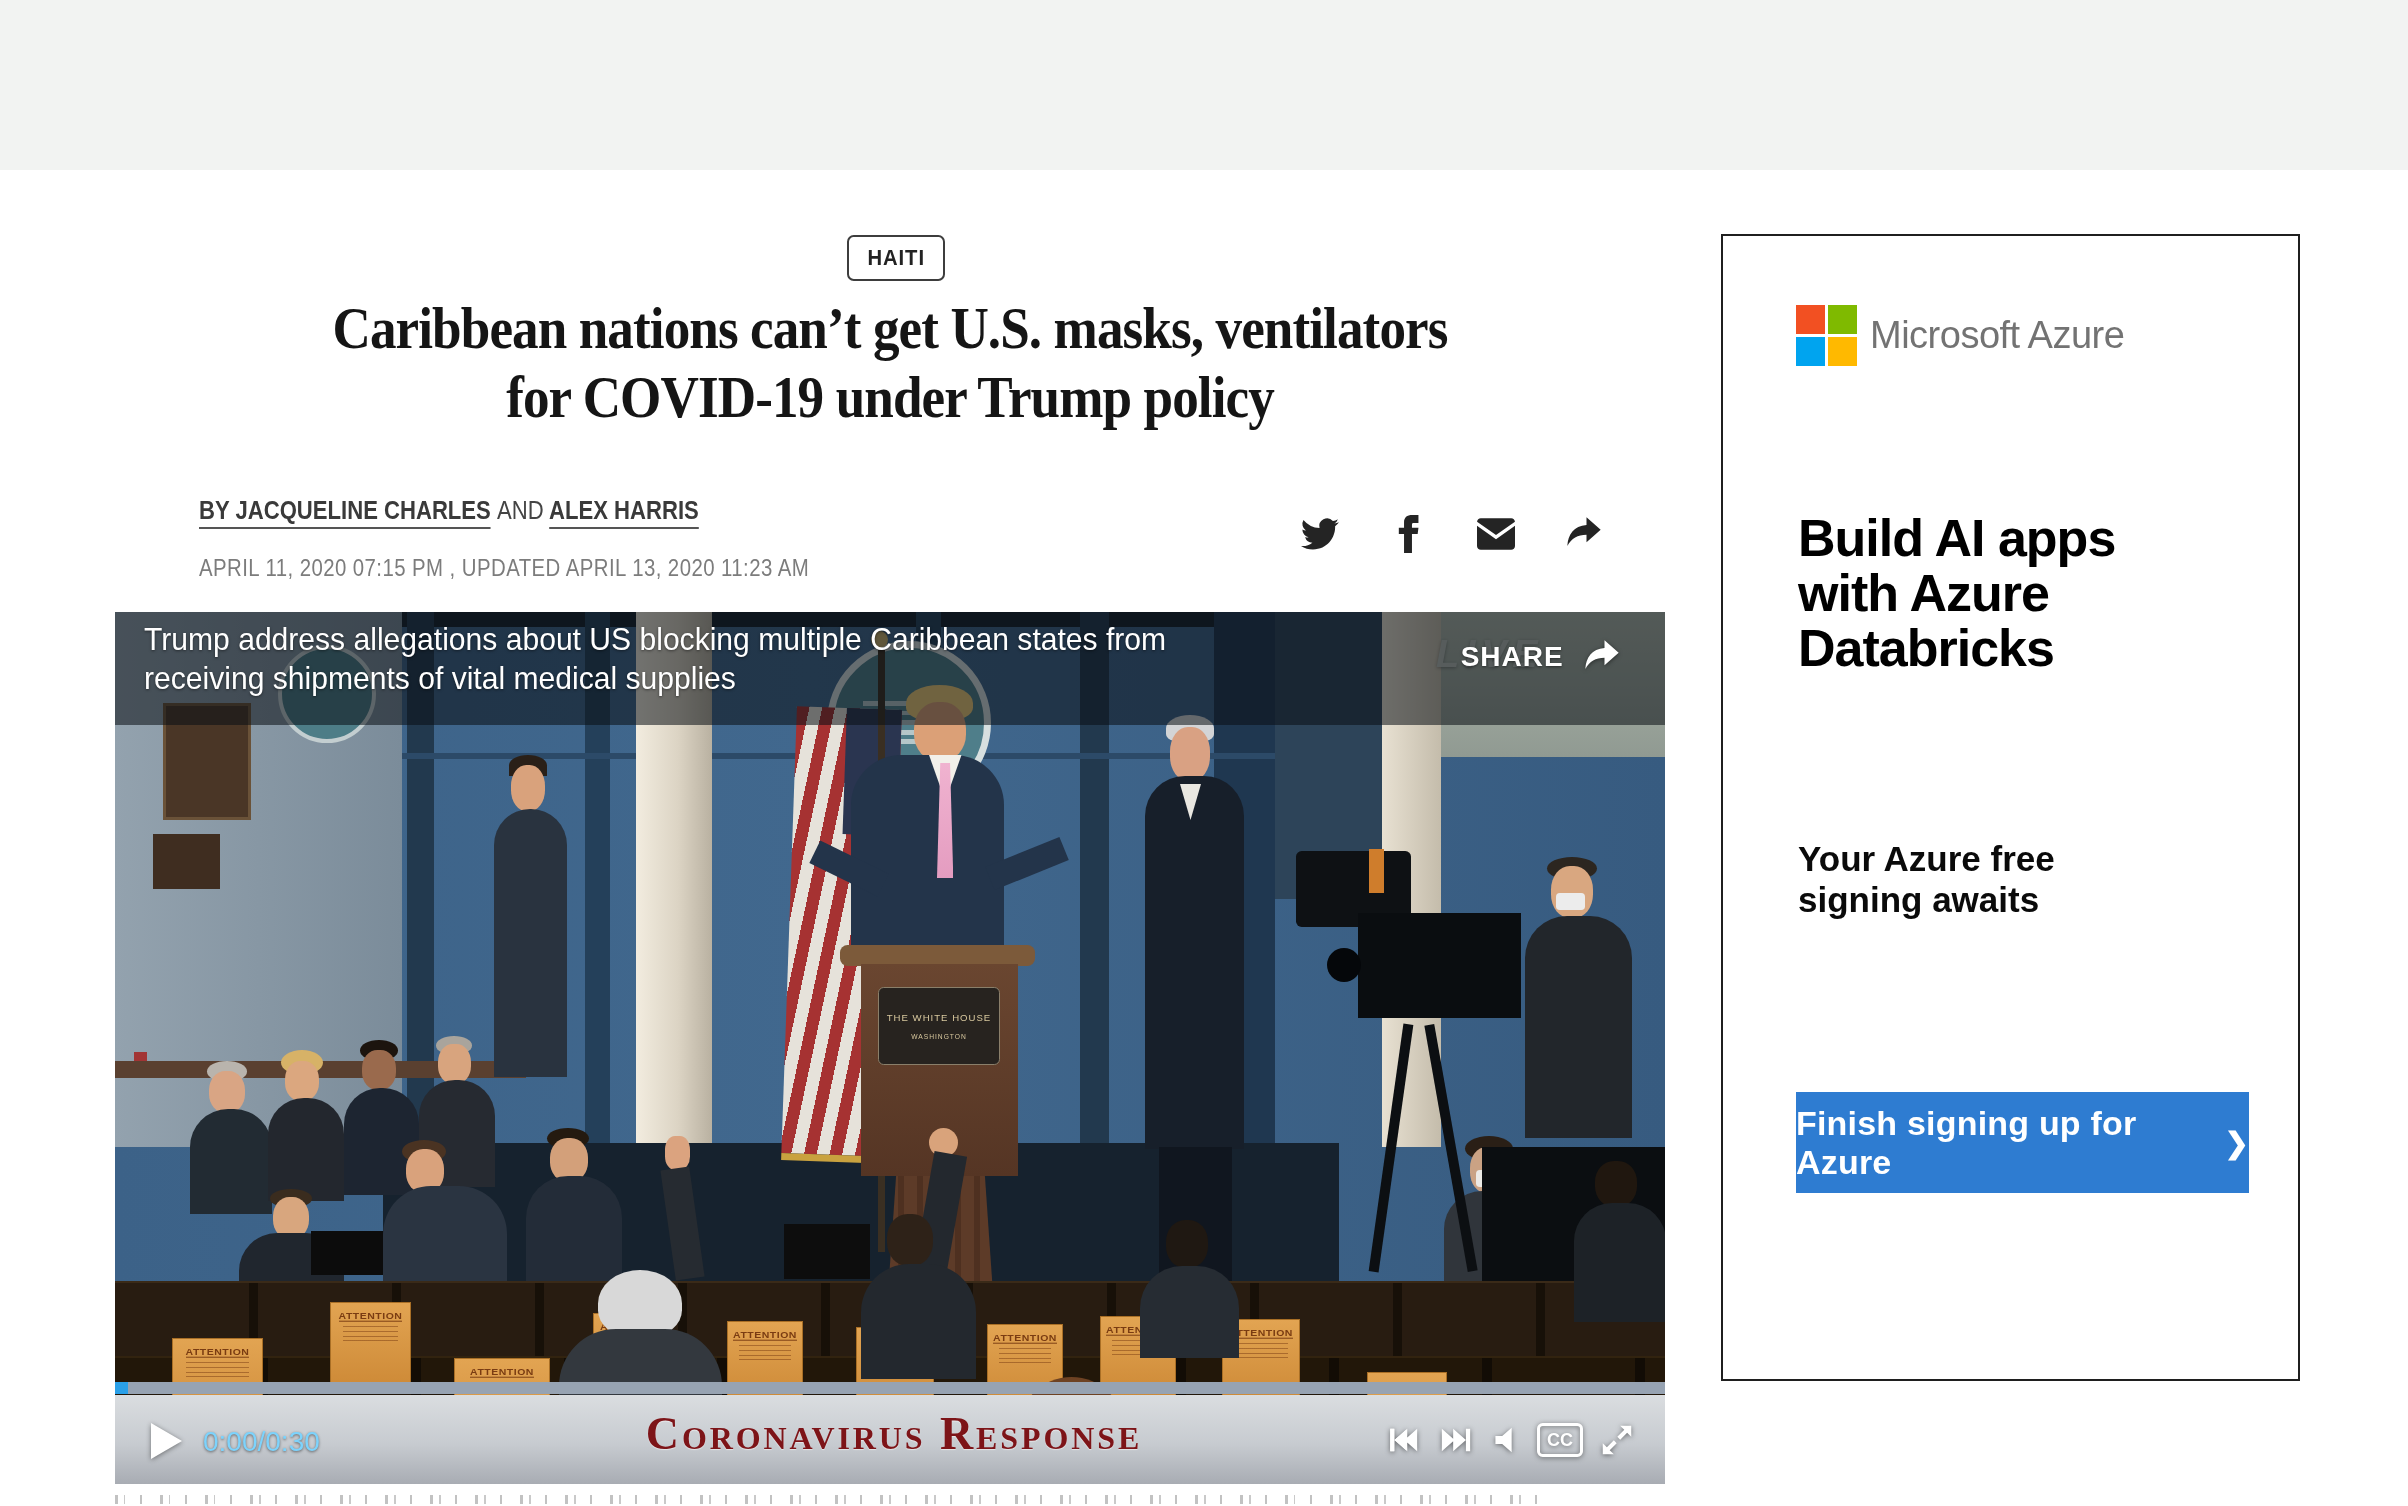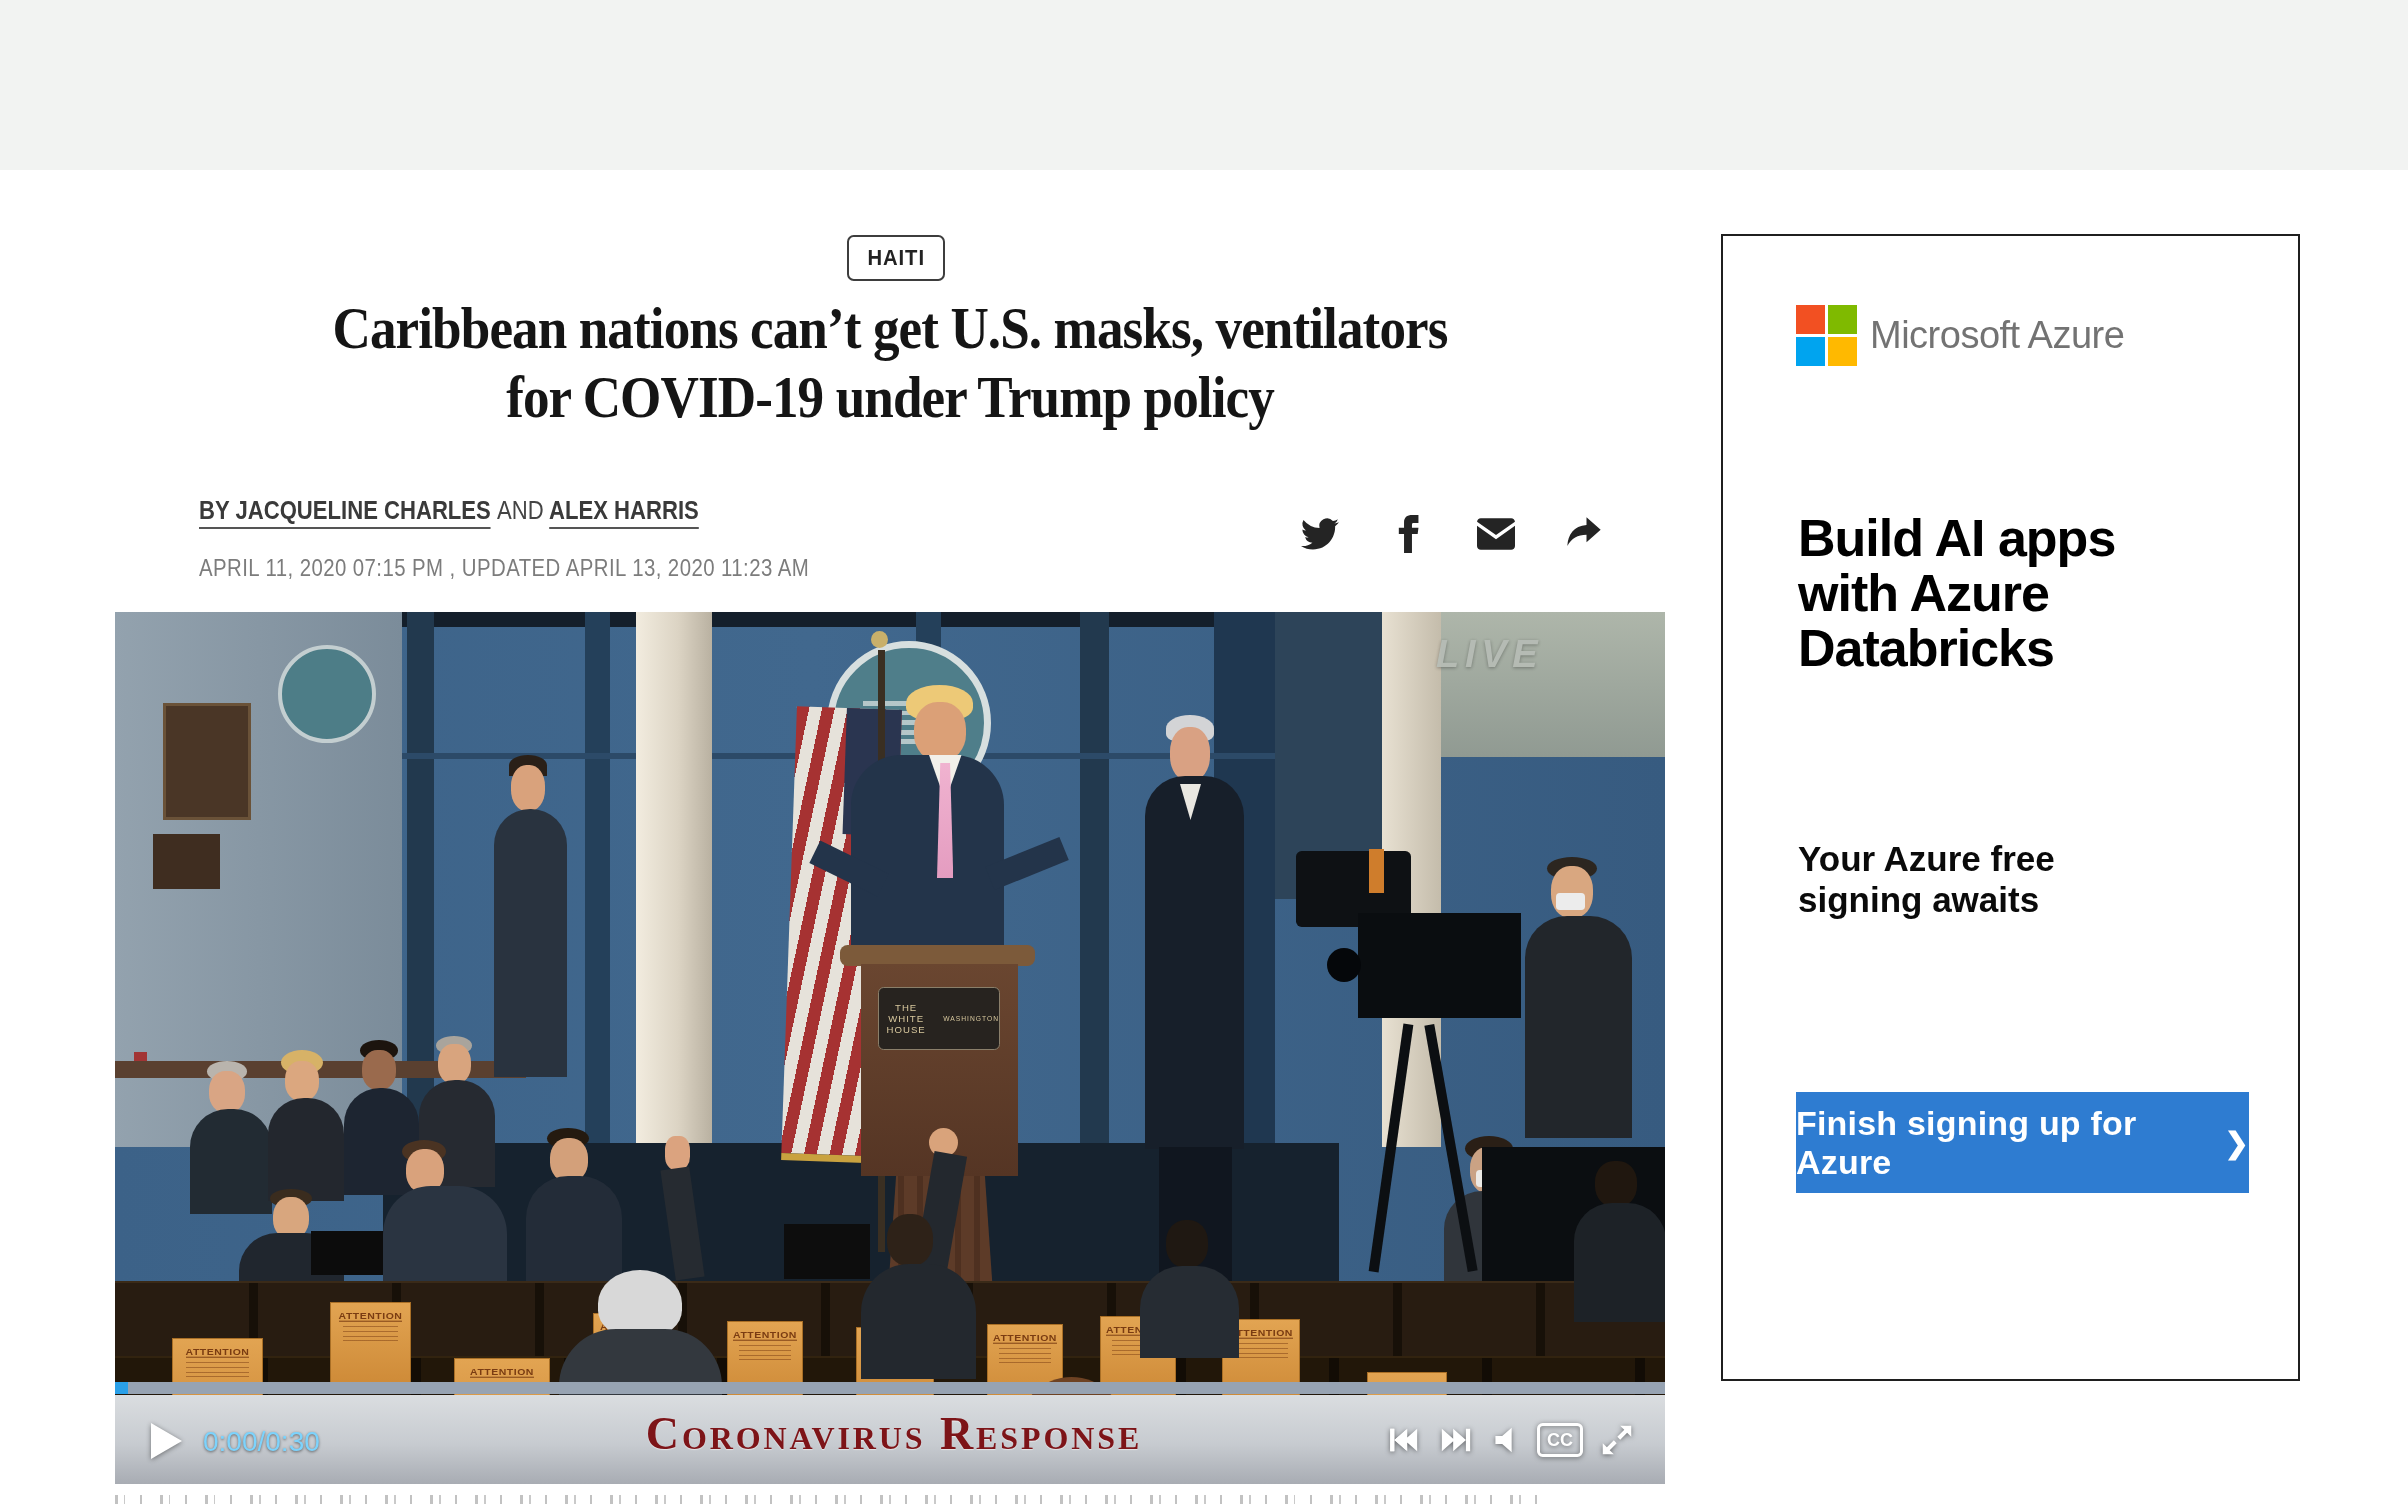--- a/index.html
+++ b/index.html
@@ -222,21 +222,21 @@
         <div class="layer" style="left:736px;top:143px;width:153px;height:206px;background:#23344a;border-radius:50px 50px 0 0;"></div>
         <div class="layer" style="left:814px;top:143px;width:32.5px;height:46px;background:#f2f0ea;clip-path:polygon(0 0,100% 0,50% 100%);"></div>
         <div class="layer" style="left:822px;top:151px;width:16.3px;height:115px;background:linear-gradient(#f0b3d0,#e49cc0);clip-path:polygon(20% 0,80% 0,100% 100%,0 100%);"></div>
         <div class="layer" style="left:696px;top:244px;width:76px;height:25px;background:#23344a;transform:rotate(26deg);"></div>
         <div class="layer" style="left:872px;top:239px;width:80px;height:25px;background:#23344a;transform:rotate(-22deg);"></div>
       </div>
 
       <div>
         <div class="layer" style="left:725px;top:333px;width:195px;height:21px;background:#7c5a3a;border-radius:7.6px;"></div>
         <div class="layer" style="left:746px;top:352px;width:157px;height:212px;background:linear-gradient(180deg,#6a4630,#553524);"></div>
-        <div class="layer" style="left:763px;top:375px;width:122px;height:63px;background:#27231f;border:1.9px solid #8a7f6a;border-radius:5.7px;display:flex;flex-direction:row;align-items:center;justify-content:center;gap:10px;">
+        <div class="layer" style="left:763px;top:375px;width:122px;height:78px;background:#27231f;border:1.9px solid #8a7f6a;border-radius:5.7px;display:flex;flex-direction:column;align-items:center;justify-content:center;gap:10px;">
           <span class="plaque-text" style="font-size:9.6px;letter-spacing:1px;">THE WHITE HOUSE</span>
           <span class="plaque-text" style="font-size:6.7px;letter-spacing:1px;">WASHINGTON</span>
         </div>
         <div class="layer" style="left:770px;top:564px;width:111px;height:161px;background:repeating-linear-gradient(90deg,#5d3b28 0 13.4px,#4e3020 13.4px 19px);clip-path:polygon(10% 0,90% 0,100% 100%,0 100%);"></div>
         <div class="layer" style="left:669px;top:612px;width:86px;height:55px;background:#0d0d0d;"></div>
       </div>
 
       <div>
         <div class="layer" style="left:1051px;top:103px;width:48px;height:27px;background:#d3d4d6;border-radius:50% 50% 30% 30%;"></div>
         <div class="layer" style="left:1055px;top:115px;width:40px;height:54px;background:#d9a183;border-radius:45%;"></div>
@@ -358,20 +358,30 @@
 
       <div class="cspan">
         <b>C</b>
           <span class="dot"></span>
           <b>SPAN</b>
       </div>
 
       <div class="abs live" style="position: absolute; left: 1321px; top: 21px; font-style: italic;">LIVE</div>
     </div>
 
+    <div class="cap-overlay" style="position:absolute;">
+      <div class="cap-text" style="top:7.6px;">Trump address allegations about US blocking multiple Caribbean states from</div>
+      <div class="cap-text" style="top:47px;">receiving shipments of vital medical supplies</div>
+      <div class="share-wrap">
+        <span>SHARE</span>
+        <svg width="46" height="40" viewBox="0 0 24 24">
+            <path d="M13.5 2v4.6C5.9 7.2 2.4 12.2 2 19.2c2.6-4.6 6.1-6.7 11.5-6.7V17L22 9.5 13.5 2z"></path>
+          </svg>
+      </div>
+    </div>
 
     <div class="progress" style="position:absolute;">
       <div style="position: absolute; left: 0px; top: 0px; width: 1550px; height: 12.4px; background: rgb(151, 163, 178);" id="trackbg"></div>
       <div class="played" style="width: 13.4px; background: rgb(42, 160, 232);"></div>
     </div>
 
     <div class="chyron" style="position:absolute;">
       <div class="chyron-text">
         <span>Coronavirus</span> <span>Response</span>
       </div>

